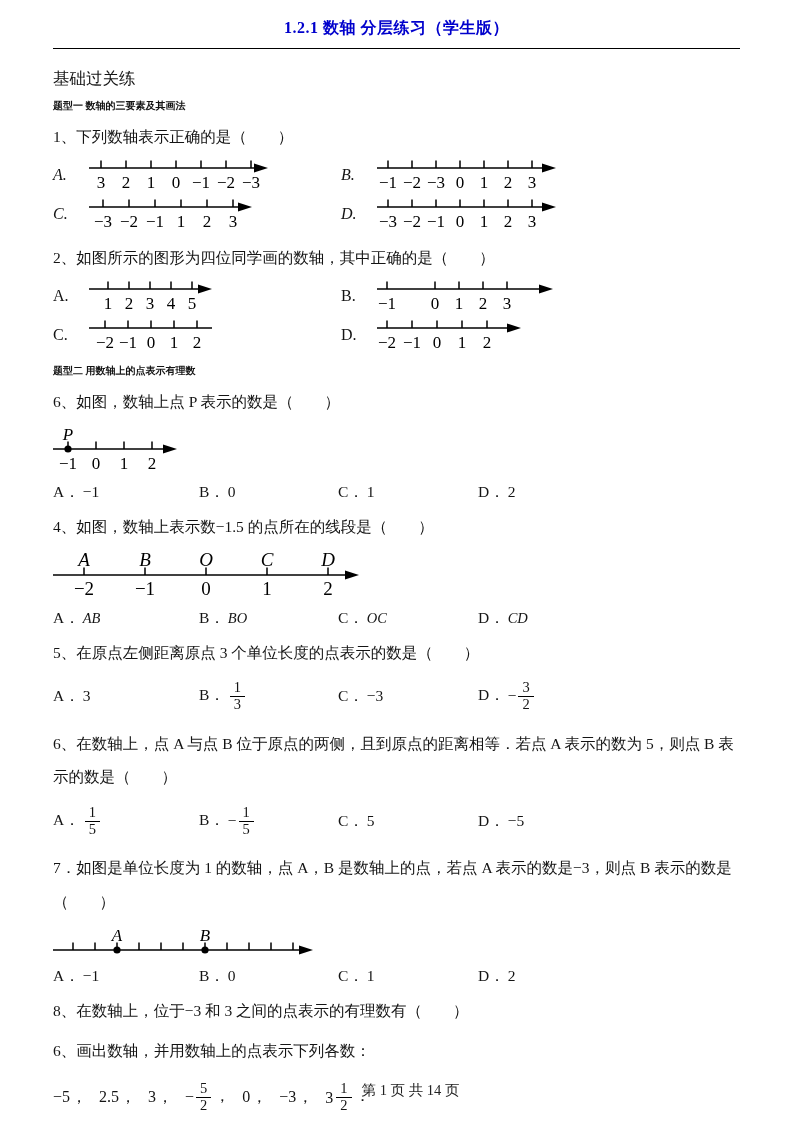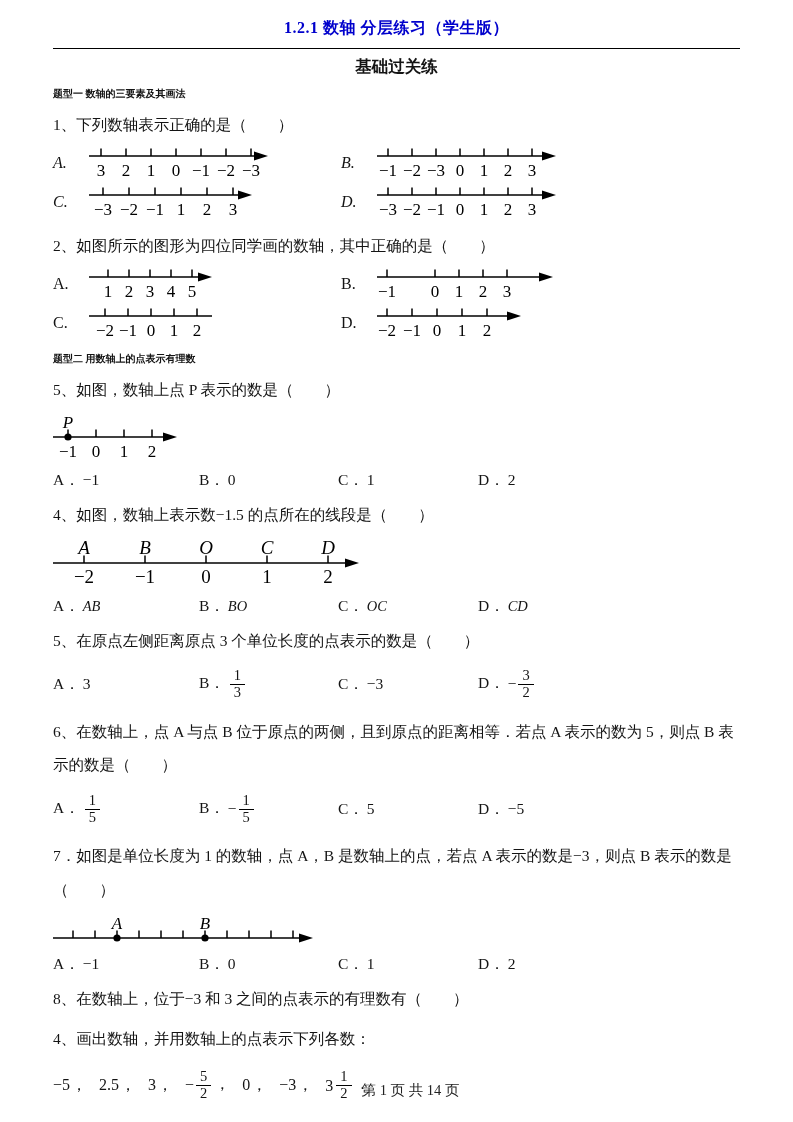--- a/index.html
+++ b/index.html
@@ -3,21 +3,21 @@
 <meta charset="utf-8">
 <style>
   html,body{margin:0;padding:0;background:#ffffff;}
   .page{
     width:793px;height:1122px;background:#ffffff;position:relative;overflow:hidden;
     font-family:"Liberation Serif","DejaVu Serif",serif;color:#141414;
   }
   .content{padding:12px 53px 0 53px;}
   .doc-title{text-align:center;font-weight:700;font-size:16px;margin-top:6px;color:var(--accent,#0000CC);letter-spacing:.5px;}
   .title-rule{border-bottom:1.6px solid #000;margin-top:9px;}
-  .section-title{text-align:center;font-weight:700;font-size:16.5px;margin-top:7px;}
+  .section-title{text-align:left;font-weight:400;font-size:16.5px;margin-top:19px;}
   .topic{font-weight:700;font-size:10px;margin-top:9px;}
   .q-text{font-size:15.5px;margin-top:8px;line-height:2.05;}
   .q-text.wrap2{line-height:2.15;}
   
   .nl-grid{display:grid;grid-template-columns:288px 1fr;margin:3px 0 2px 0;}
   .nl-option{display:flex;align-items:center;min-height:39px;}
   .opt-letter{width:36px;font-size:16px;flex:0 0 auto;}
   .il .opt-letter{font-style:italic;}
   .nl-holder{display:inline-block;line-height:0;}
   
@@ -202,21 +202,21 @@
               <line x1="85" y1="3.5" x2="85" y2="11" stroke="#000" stroke-width="1.5"></line>
               <text x="85" y="31" text-anchor="middle" font-family="'Liberation Serif','DejaVu Serif',serif" font-size="17" fill="#000">1</text>
               <line x1="110" y1="3.5" x2="110" y2="11" stroke="#000" stroke-width="1.5"></line>
               <text x="110" y="31" text-anchor="middle" font-family="'Liberation Serif','DejaVu Serif',serif" font-size="17" fill="#000">2</text>
             </svg></span>
       </div>
     </div>
 
     <div class="topic">题型二 用数轴上的点表示有理数</div>
 
-    <div class="q-text">5、如图，数轴上点 P 表示的数是（　　）</div>
+    <div class="q-text">6、如图，数轴上点 P 表示的数是（　　）</div>
     <div class="figure">
       <span class="nl-holder"><svg width="126" height="54" viewBox="0 0 126 54" xmlns="http://www.w3.org/2000/svg">
             <line x1="0" y1="28" x2="112" y2="28" stroke="#000" stroke-width="1.7"></line>
             <polygon points="110,23.4 124,28 110,32.6" fill="#000"></polygon>
             <line x1="15" y1="20.5" x2="15" y2="28" stroke="#000" stroke-width="1.5"></line>
             <text x="15" y="48" text-anchor="middle" font-family="'Liberation Serif','DejaVu Serif',serif" font-size="17" fill="#000">−1</text>
             <line x1="43" y1="20.5" x2="43" y2="28" stroke="#000" stroke-width="1.5"></line>
             <text x="43" y="48" text-anchor="middle" font-family="'Liberation Serif','DejaVu Serif',serif" font-size="17" fill="#000">0</text>
             <line x1="71" y1="20.5" x2="71" y2="28" stroke="#000" stroke-width="1.5"></line>
             <text x="71" y="48" text-anchor="middle" font-family="'Liberation Serif','DejaVu Serif',serif" font-size="17" fill="#000">1</text>
@@ -314,21 +314,21 @@
     </div>
     <div class="ans-row">
       <span class="ans-item"><span class="ans-letter">A．</span><span class="ans-value">−1</span></span>
       <span class="ans-item"><span class="ans-letter">B．</span><span class="ans-value">0</span></span>
       <span class="ans-item"><span class="ans-letter">C．</span><span class="ans-value">1</span></span>
       <span class="ans-item"><span class="ans-letter">D．</span><span class="ans-value">2</span></span>
     </div>
 
     <div class="q-text">8、在数轴上，位于−3 和 3 之间的点表示的有理数有（　　）</div>
 
-    <div class="q-text">4、画出数轴，并用数轴上的点表示下列各数：</div>
+    <div class="q-text">6、画出数轴，并用数轴上的点表示下列各数：</div>
     <div class="nums-row">
       <span class="num-item">−5<span class="sep">，</span></span>
       <span class="num-item">2.5<span class="sep">，</span></span>
       <span class="num-item">3<span class="sep">，</span></span>
       <span class="num-item"><span class="fsign">−</span><span class="frac">
             <span class="fnum">5</span>
             <span class="fden">2</span>
           </span><span class="sep">，</span></span>
       <span class="num-item">0<span class="sep">，</span></span>
       <span class="num-item">−3<span class="sep">，</span></span>

